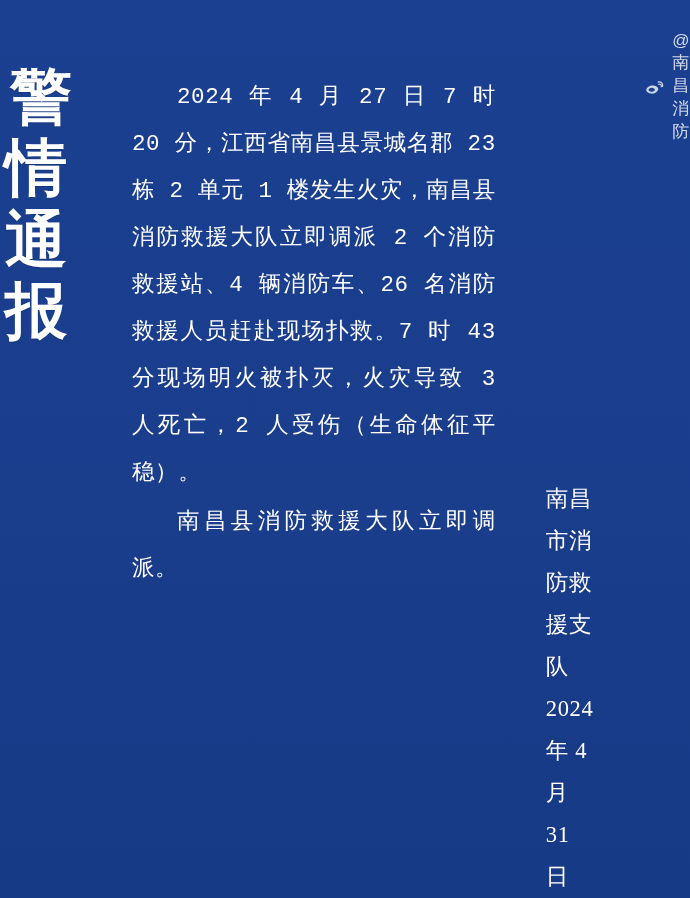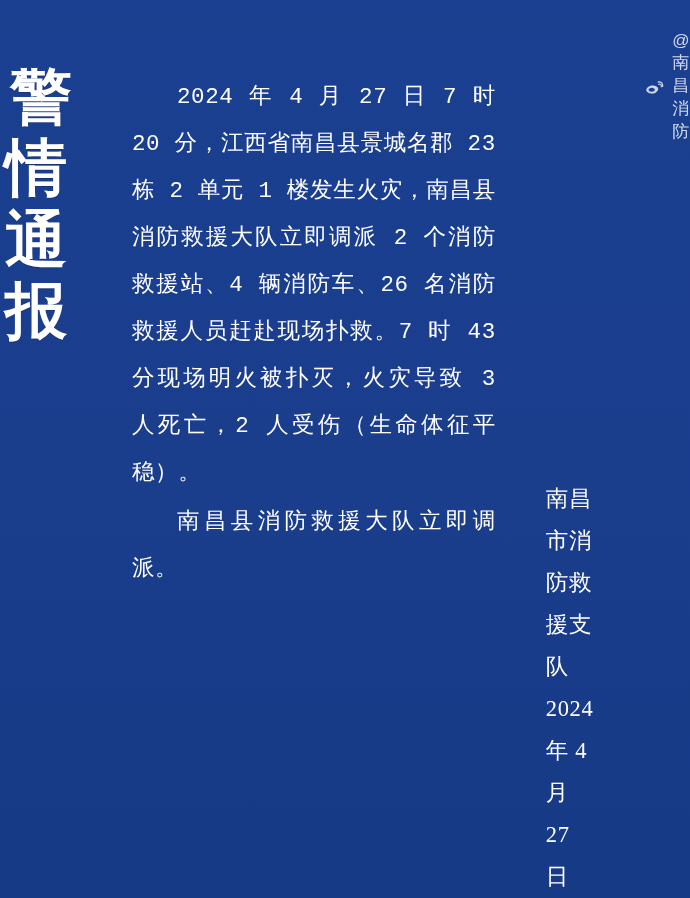--- a/index.html
+++ b/index.html
@@ -94,21 +94,21 @@
 
   <h1 class="title">警情通报</h1>
 
   <div class="body-wrap">
     <p class="para indent">2024 年 4 月 27 日 7 时 20 分，江西省南昌县景城名郡 23 栋 2 单元 1 楼发生火灾，南昌县消防救援大队立即调派 2 个消防救援站、4 辆消防车、26 名消防救援人员赶赴现场扑救。7 时 43 分现场明火被扑灭，火灾导致 3 人死亡，2 人受伤（生命体征平稳）。</p>
     <p class="para indent">南昌县消防救援大队立即调派。</p>
   </div>
 
   <div class="signature">
     <span class="sig-line">南昌市消防救援支队</span>
-    <span class="sig-line">2024 年 4 月 27 日</span>
+    <span class="sig-line">2024 年 4 月 31 日</span>
   </div>
 
   <div class="footer">
     <span class="weibo-icon">
       <svg viewBox="0 0 24 24" width="22" height="22" aria-hidden="true">
         <path fill="#ffffff" d="M10.1 19.3c-3.6 0-6.5-1.8-6.5-4s2.9-4.9 6.5-4.9 6.5 1.6 6.5 3.8-2.9 5.1-6.5 5.1zm-.6-6.6c-1.9 0-3.4 1.1-3.4 2.4s1.5 2.2 3.4 2.2 3.4-.9 3.4-2.2-1.5-2.4-3.4-2.4z"></path>
         <ellipse cx="9" cy="15.1" rx="1.5" ry="1.1" fill="#1a3f8f"></ellipse>
         <path fill="#ffffff" d="M17.8 7.2c-.4 0-.8.1-1.1.2-.4.1-.8-.1-.9-.5-.1-.4.1-.8.5-.9.5-.2 1-.2 1.5-.2 2.4 0 4.3 1.9 4.3 4.3 0 .5-.1 1-.2 1.5-.1.4-.5.6-.9.5-.4-.1-.6-.5-.5-.9.1-.3.2-.7.2-1.1 0-1.6-1.3-2.9-2.9-2.9z"></path>
         <path fill="#ffffff" d="M18 9.6c-.2 0-.4 0-.6.1-.3.1-.7-.1-.8-.4-.1-.3.1-.7.4-.8.3-.1.7-.2 1-.2 1.5 0 2.7 1.2 2.7 2.7 0 .3-.1.7-.2 1-.1.3-.5.5-.8.4-.3-.1-.5-.5-.4-.8.1-.2.1-.4.1-.6 0-.8-.6-1.4-1.4-1.4z"></path>
       </svg>

